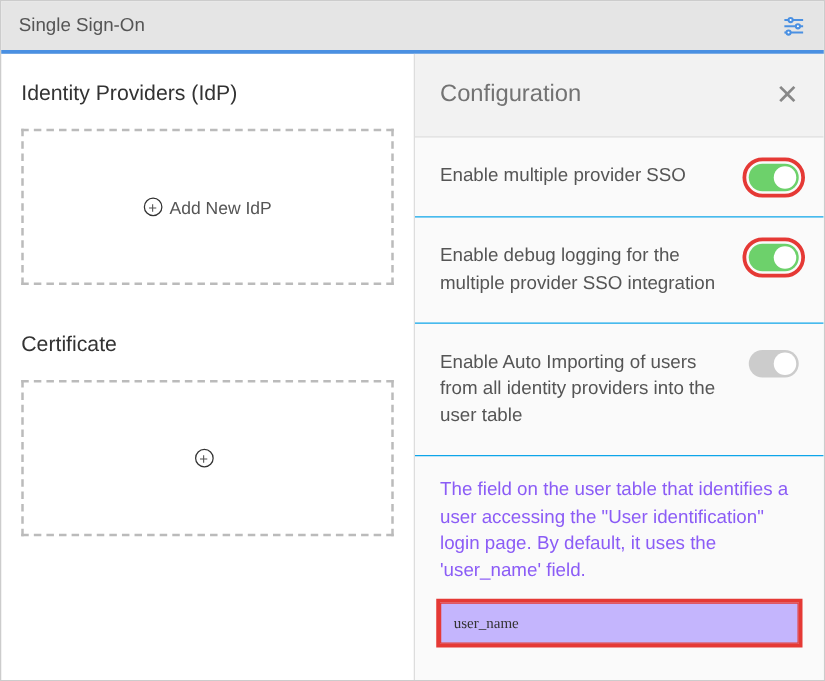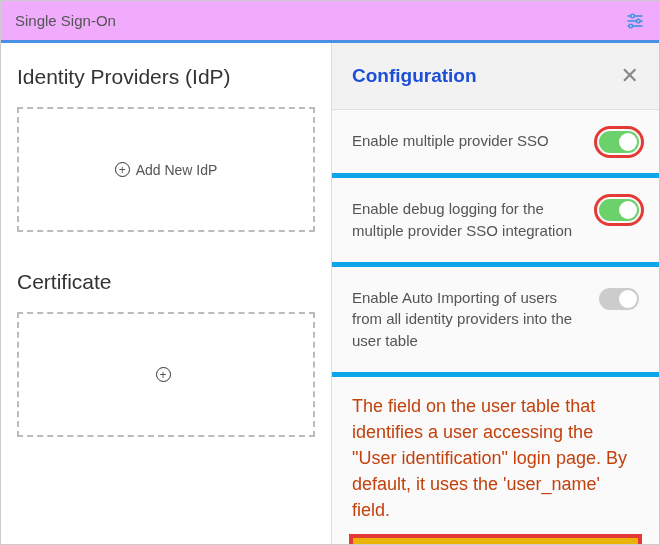--- a/index.html
+++ b/index.html
@@ -13,21 +13,21 @@
     overflow: hidden;
   }
   .frame {
     border: 1px solid #ccc;
     width: 660px;
     height: 545px;
     display: flex;
     flex-direction: column;
   }
   .titlebar {
-    background: #f0abfc;
+    background: #e5e5e5;
     border-bottom: 3px solid #4a90e2;
     height: 42px;
     display: flex;
     align-items: center;
     justify-content: space-between;
     padding: 0 14px;
   }
   .titlebar-title {
     color: #555;
     font-size: 15px;
@@ -40,21 +40,21 @@
     flex: 1;
     display: flex;
     overflow: hidden;
   }
   .left {
     width: 330px;
     padding: 22px 16px 22px 16px;
     overflow-y: auto;
   }
   .section-title {
-    font-size: 21px;
+    font-size: 17px;
     color: #333;
     margin-bottom: 18px;
     font-weight: 400;
   }
   .dashed-box {
     border: 2px dashed #bbb;
     height: 125px;
     display: flex;
     align-items: center;
     justify-content: center;
@@ -85,32 +85,32 @@
   .config-header {
     padding: 22px 20px 22px 20px;
     display: flex;
     justify-content: space-between;
     align-items: center;
     border-bottom: 1px solid #e0e0e0;
     background: #f2f2f2;
   }
   .config-title {
     font-size: 19px;
-    color: #1d4ed8;
-    font-weight: 700;
+    color: #737373;
+    font-weight: 400;
   }
   .close-x {
     font-size: 22px;
     color: #888;
     cursor: pointer;
     line-height: 1;
   }
   .config-row {
     padding: 20px 20px;
-    border-bottom: 5px solid #0ea5e9;
+    border-bottom: 1px solid #0ea5e9;
     display: flex;
     align-items: flex-start;
     justify-content: space-between;
     gap: 12px;
   }
   .config-label {
     color: #555;
     font-size: 15px;
     line-height: 1.45;
     flex: 1;
@@ -138,33 +138,33 @@
   .toggle.off .knob { right: 2px; }
   .hl {
     outline: 3px solid #e53935;
     outline-offset: 2px;
   }
   .field-row {
     padding: 16px 20px 4px 20px;
     border-bottom: none;
   }
   .field-desc {
-    color: #c2410c;
-    font-size: 18px;
+    color: #8b5cf6;
+    font-size: 15px;
     line-height: 1.45;
     margin-bottom: 14px;
   }
   .text-input {
     width: 100%;
     border: 1px solid #ccc;
     padding: 8px 10px;
-    font-size: 16px;
+    font-size: 12px;
     color: #333;
-    background: #eab308;
-    font-family: Liberation Mono, monospace;
+    background: #c4b5fd;
+    font-family: Liberation Serif, serif;
   }
   .text-input.hl { outline: 3px solid #e53935; outline-offset: 0; border-color:#e53935;}
 </style>
 </head>
 <body>
 
 <div class="frame">
 
   <div class="titlebar">
     <span class="titlebar-title">Single Sign-On</span>

